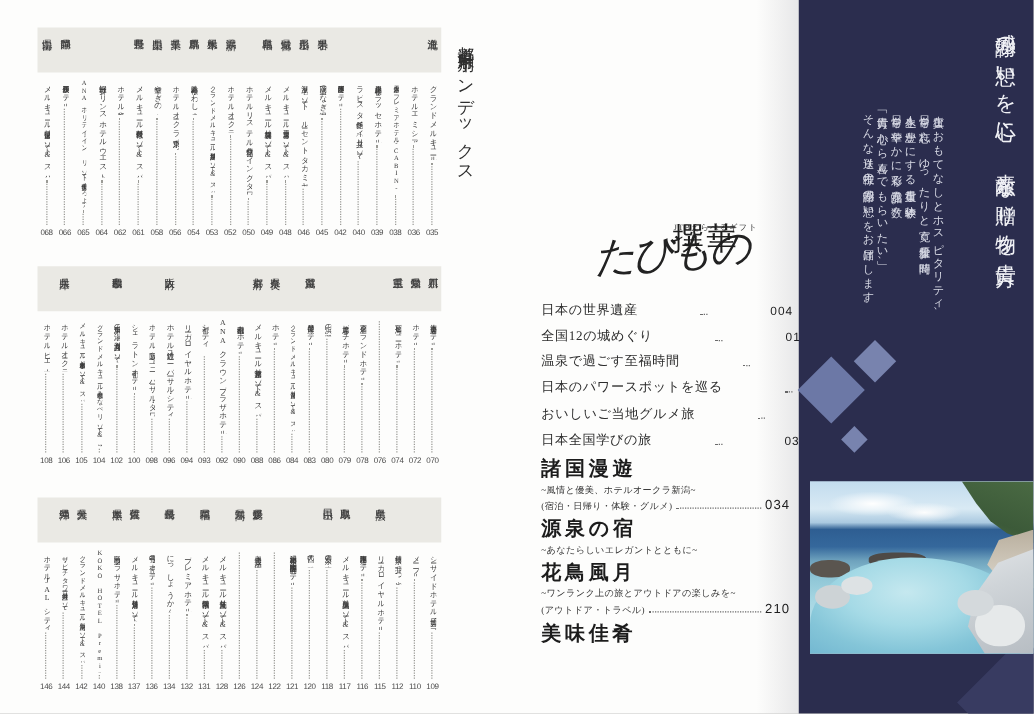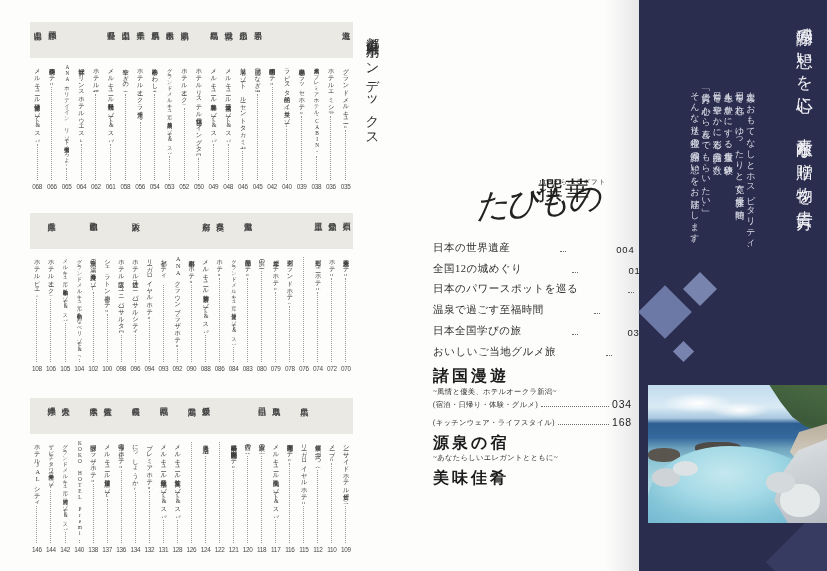--- a/index.html
+++ b/index.html
@@ -593,67 +593,71 @@
     <span class="toc-num">004</span>
   </div>
 
   <div class="toc-item">
     <span class="lbl">全国12の城めぐり</span>
     <span class="leader"></span>
     <span class="toc-num">010</span>
   </div>
 
   <div class="toc-item">
+    <span class="lbl">温泉で過ごす至福時間</span>
+    <span class="leader"></span>
+    <span class="toc-num">018</span>
+  </div>
+
+  <div class="toc-item">
     <span class="lbl">日本のパワースポットを巡る</span>
     <span class="leader"></span>
     <span class="toc-num">014</span>
   </div>
 
   <div class="toc-item">
-    <span class="lbl">温泉で過ごす至福時間</span>
+    <span class="lbl">おいしいご当地グルメ旅</span>
     <span class="leader"></span>
-    <span class="toc-num">018</span>
+    <span class="toc-num">024</span>
   </div>
 
   <div class="toc-item">
     <span class="lbl">日本全国学びの旅</span>
     <span class="leader"></span>
     <span class="toc-num">030</span>
-  </div>
-
-  <div class="toc-item">
-    <span class="lbl">おいしいご当地グルメ旅</span>
-    <span class="leader"></span>
-    <span class="toc-num">024</span>
   </div>
 </div>
       <div class="toc-sections">
   <div class="toc-section">
     <div class="sec-title">諸国漫遊</div>
     <div class="sec-sub">~風情と優美、ホテルオークラ新潟~</div>
     <div class="sec-cat">
       <span class="cat">(宿泊・日帰り・体験・グルメ)</span>
       <span class="leader"></span>
       <span class="sec-num">034</span>
     </div>
   </div>
 
   <div class="toc-section">
-    <div class="sec-cat">
-      <span class="cat">(キッチンウェア・ライフスタイル)</span>
-      <span class="leader"></span>
-      <span class="sec-num">168</span>
-    </div>
   </div>
 
   <div class="toc-section">
     <div class="sec-title">源泉の宿</div>
     <div class="sec-sub">~あなたらしいエレガントとともに~</div>
   </div>
 
+  <div class="toc-section">
+    <div class="sec-title">花鳥風月</div>
+    <div class="sec-sub">~ワンランク上の旅とアウトドアの楽しみを~</div>
+    <div class="sec-cat">
+      <span class="cat">(アウトドア・トラベル)</span>
+      <span class="leader"></span>
+      <span class="sec-num">210</span>
+    </div>
+  </div>
 
   <div class="toc-section">
     <div class="sec-title">美味佳肴</div>
 
   </div>
 </div>
 
     </div>
     <div class="gutter"></div>
   </div>

